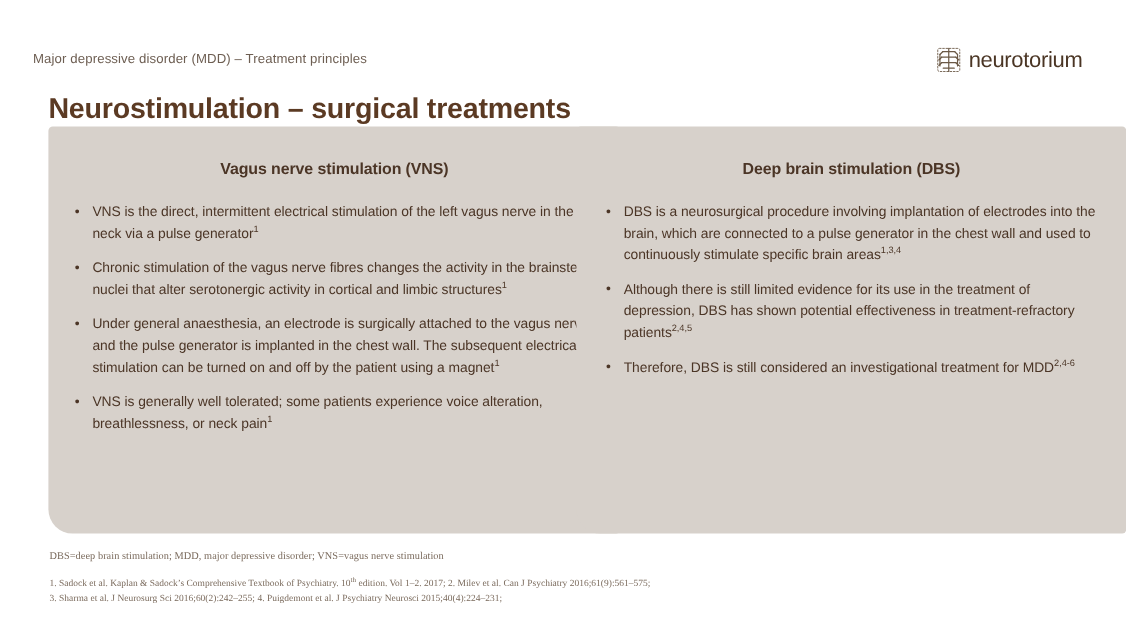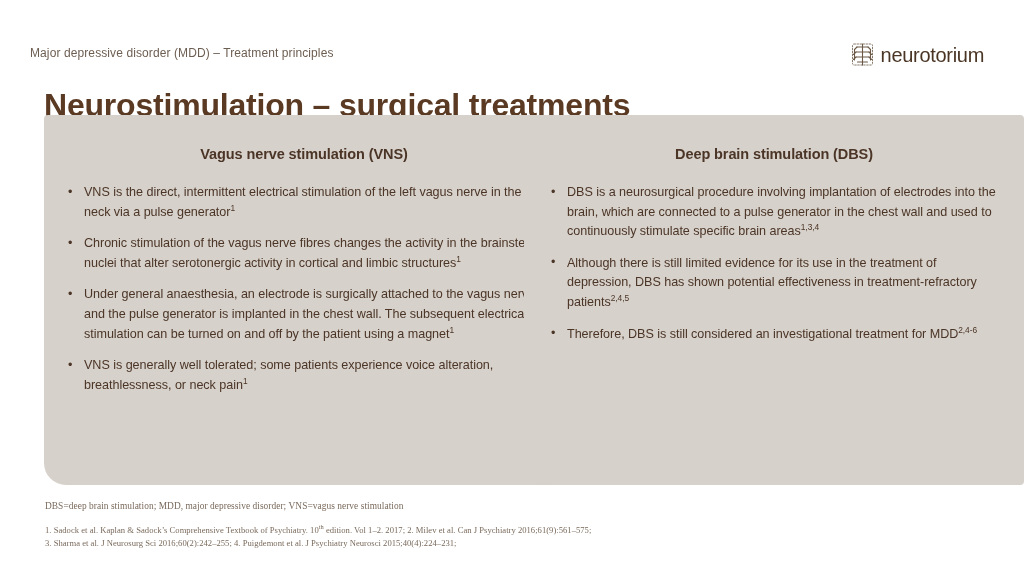--- a/index.html
+++ b/index.html
@@ -32,21 +32,21 @@
     font-size: 12px;
     color: #6d5e52;
     letter-spacing: 0.1px;
     white-space: nowrap;
   }
   .page-title {
     position: absolute;
     left: 44px;
     top: 66px;
     font-family: "Liberation Sans", sans-serif;
-    font-size: 32px;
+    font-size: 26px;
     font-weight: bold;
     color: #5b3a23;
     letter-spacing: -0.2px;
     white-space: nowrap;
   }
 
   
   .logo {
     position: absolute;
     right: 40px;

